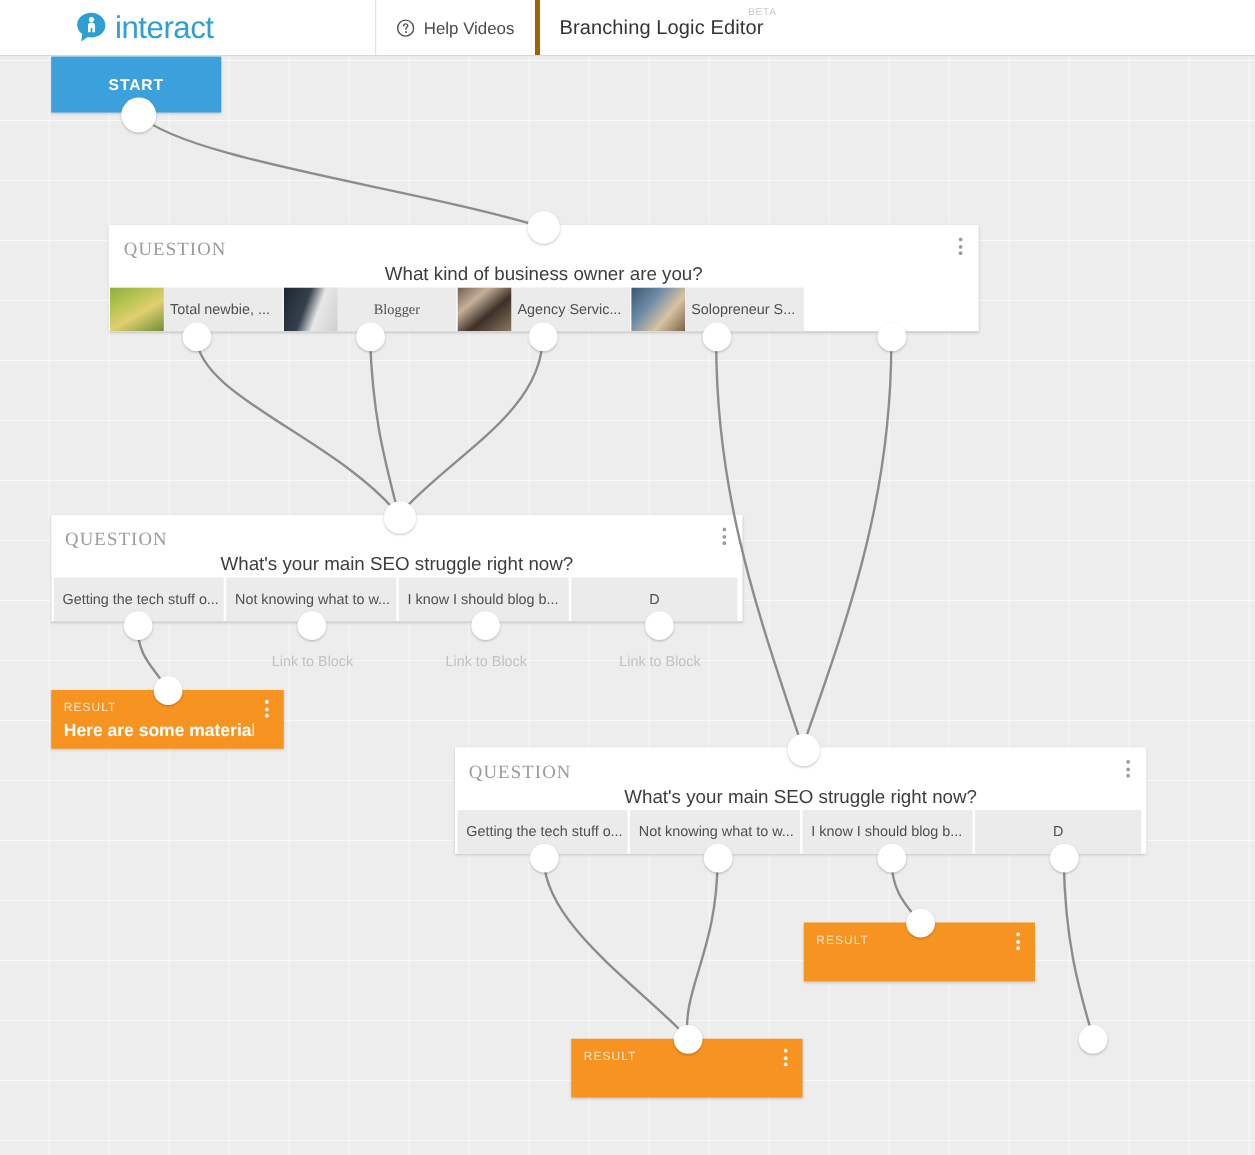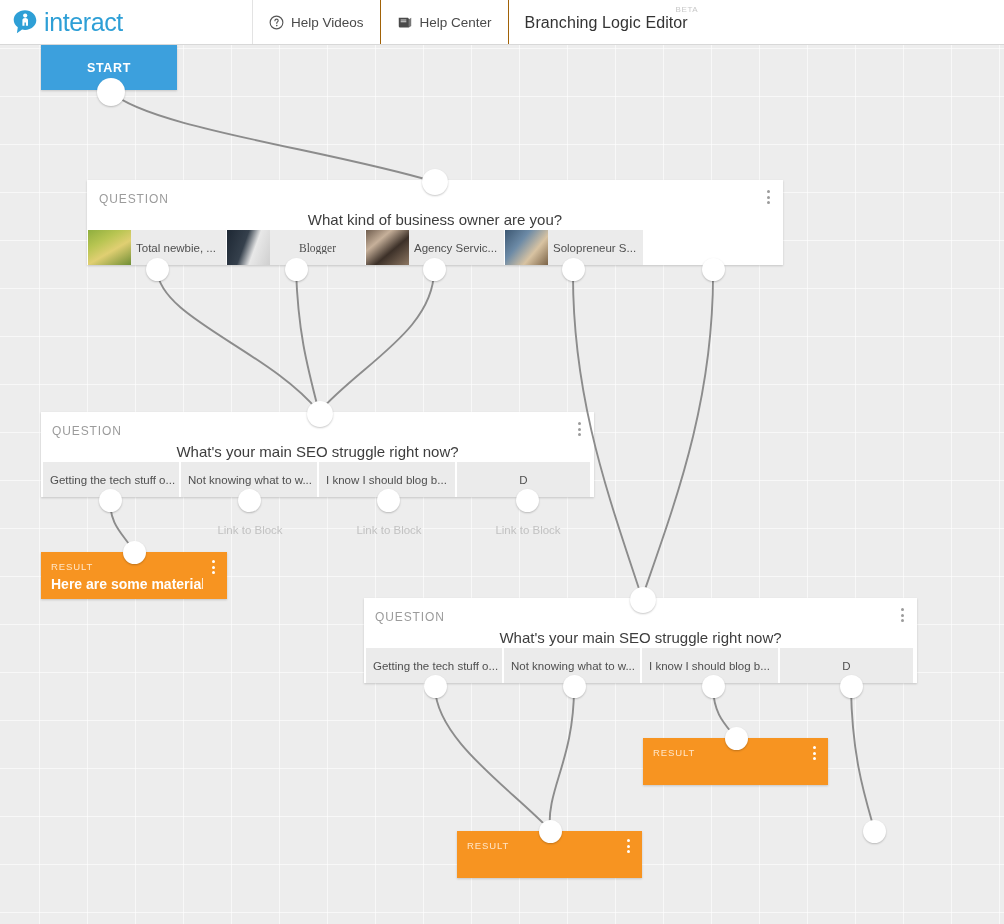--- a/index.html
+++ b/index.html
@@ -28,30 +28,31 @@
     background:#ffffff;
     border-bottom:1px solid #d8d8d8;
     box-sizing:border-box;
     display:flex;align-items:stretch;
     z-index:40;
   }
   .brand{
     width:253px;display:flex;align-items:center;
     padding-left:12px;box-sizing:border-box;
     border-right:1px solid #e3e3e3;
+    margin-left:48px;
   }
   .logo-mark{width:26px;height:26px;flex:0 0 26px;margin-right:6px;display:block;}
   .brand-name{
     font-size:25px;color:#2e9fd6;letter-spacing:-.4px;font-weight:400;
     line-height:26px;
   }
   .nav-item{
     display:flex;align-items:center;gap:7px;
     padding:0 16px;box-sizing:border-box;
-    border-right:1px solid #a16207;
+    border-right:4px solid #a16207;
     color:#4a4a4a;font-size:13.5px;
   }
   .nav-item svg{display:block;}
   .page-title-wrap{
     display:flex;align-items:flex-start;padding:0 16px;position:relative;
   }
   .page-title{
     font-size:16px;color:#333;line-height:45px;font-weight:400;letter-spacing:.1px;
   }
   .beta{
@@ -67,21 +68,21 @@
   .start-node{
     background:#3ca0dd;color:#fff;
     display:flex;align-items:center;justify-content:center;
     font-size:12.5px;font-weight:bold;letter-spacing:.7px;
   }
 
   
   .q-node{background:#fff;}
   .q-label{
     position:absolute;left:12px;top:12px;
-    font-size:12px;letter-spacing:.9px;color:#9b9b9b;
+    font-size:15px;letter-spacing:.9px;color:#9b9b9b;font-family:Liberation Serif, serif;
   }
   .q-title{
     position:absolute;left:0;right:0;text-align:center;
     font-size:15px;color:#3d3d3d;
   }
   .dots{
     position:absolute;width:14px;height:18px;
     display:flex;flex-direction:column;align-items:center;justify-content:center;gap:2.5px;
     cursor:pointer;
   }
@@ -153,28 +154,20 @@
 
     <div class="nav-item">
       <svg width="15" height="15" viewBox="0 0 16 16">
         <circle cx="8" cy="8" r="6.8" fill="none" stroke="#555" stroke-width="1.2"></circle>
         <path d="M6.3 6.1c0-1 .8-1.7 1.8-1.7s1.7.7 1.7 1.6c0 1.3-1.5 1.3-1.5 2.6v.3" fill="none" stroke="#555" stroke-width="1.2" stroke-linecap="round"></path>
         <circle cx="8.3" cy="11.3" r=".85" fill="#555"></circle>
       </svg>
       <span>Help Videos</span>
     </div>
 
-    <div class="nav-item">
-      <svg width="16" height="15" viewBox="0 0 18 16">
-        <path d="M2 2.6h9.6c1 0 1.8.8 1.8 1.8v9.2H3.8c-1 0-1.8-.8-1.8-1.8z" fill="#4a4a4a"></path>
-        <path d="M13.4 4.4l2.6-1.8v9.2l-2.6 1.8z" fill="#777"></path>
-        <path d="M4.1 4.6h6.4v1.1H4.1zM4.1 6.7h6.4v1.1H4.1z" fill="#ffffff" opacity=".8"></path>
-      </svg>
-      <span>Help Center</span>
-    </div>
 
     <div class="page-title-wrap">
       <span class="page-title">Branching Logic Editor</span>
       <span class="beta">BETA</span>
     </div>
   </div>
 
   <div class="canvas"></div>
 
   <svg class="edges">

